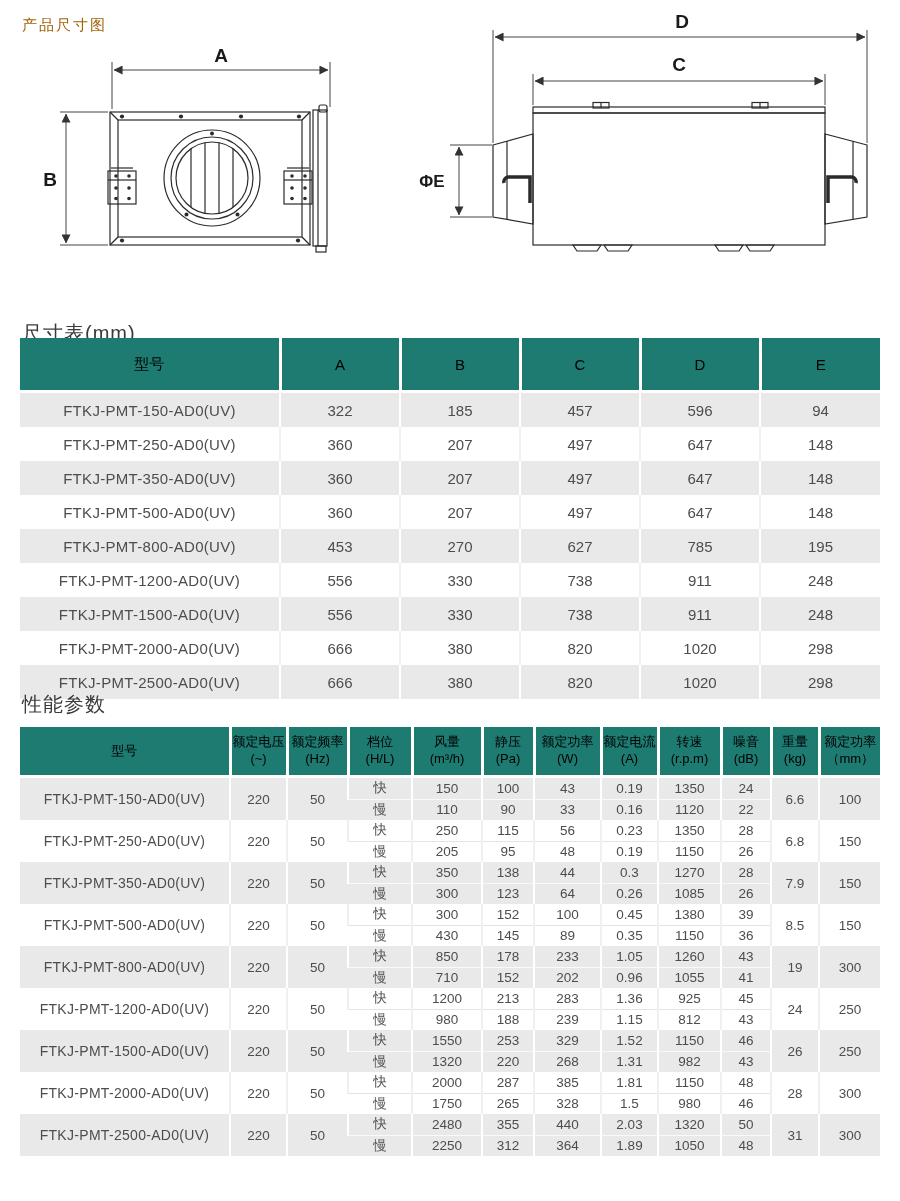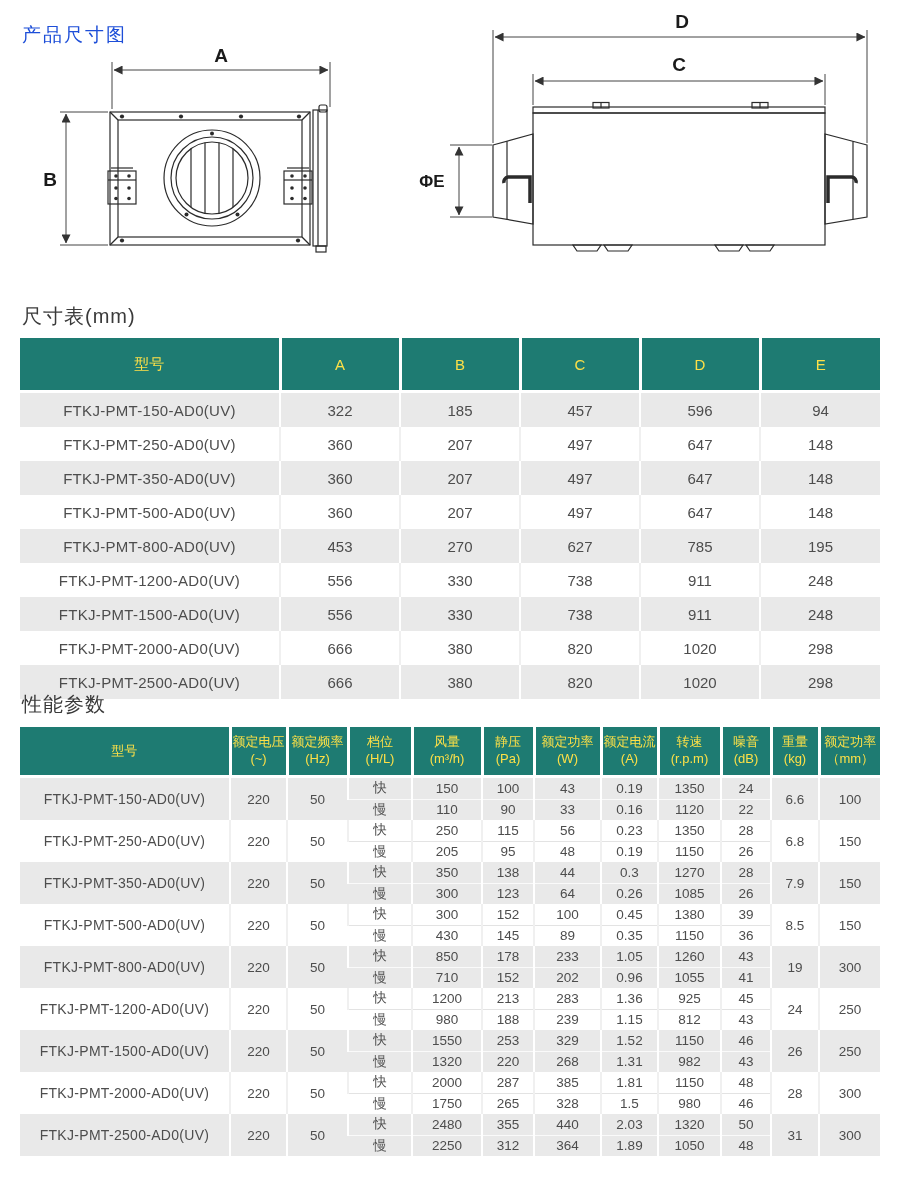--- a/index.html
+++ b/index.html
@@ -1,30 +1,30 @@
 <!DOCTYPE html>
 <html><head>
 <meta charset="utf-8">
 <style>
   html,body{margin:0;padding:0;background:#fff;}
   body{width:900px;height:1201px;position:relative;overflow:hidden;
        font-family:"Liberation Sans","DejaVu Sans",sans-serif;color:#4a4a4a;}
 
-  .page-title{position:absolute;top:22px;left:22px;font-size:19px;color:#1d4ed8;letter-spacing:2px;}
+  .page-title{position:absolute;top:16px;left:22px;font-size:15px;color:#a16207;letter-spacing:2px;}
   .section-title{position:absolute;left:22px;font-size:20px;color:#3a3a3a;letter-spacing:1px;}
-  #dim-title{top:303px;}
+  #dim-title{top:320px;}
   #perf-title{top:691px;}
 
   #drawing{position:absolute;top:0;left:0;}
 
   table{border-collapse:collapse;table-layout:fixed;position:absolute;left:20px;width:860px;}
   #dim-table{top:338px;}
   #perf-table{top:727px;}
 
-  th{background:#1e7b72;color:#fde047;font-weight:normal;text-align:center;vertical-align:middle;}
+  th{background:#1e7b72;color:#000000;font-weight:normal;text-align:center;vertical-align:middle;}
   th + th{border-left:3px solid #fff;}
   th{border-bottom:3px solid #fff;}
 
   #dim-table th{height:50px;font-size:15px;}
   #dim-table td{height:32px;text-align:center;font-size:15px;color:#4d4d4d;}
   #perf-table th{height:44px;font-size:13px;line-height:1.3;padding:2px 0;}
   #perf-table td{height:20.5px;text-align:center;font-size:13.5px;color:#4d4d4d;padding:0;}
   #perf-table td.model{font-size:14px;letter-spacing:.3px;}
   #dim-table td.model{letter-spacing:.3px;}
 

